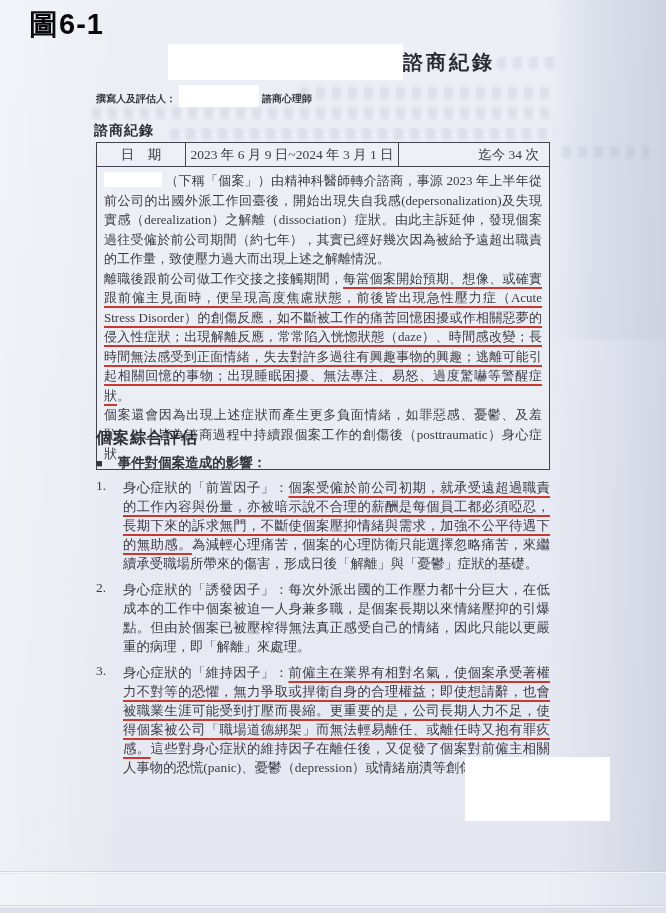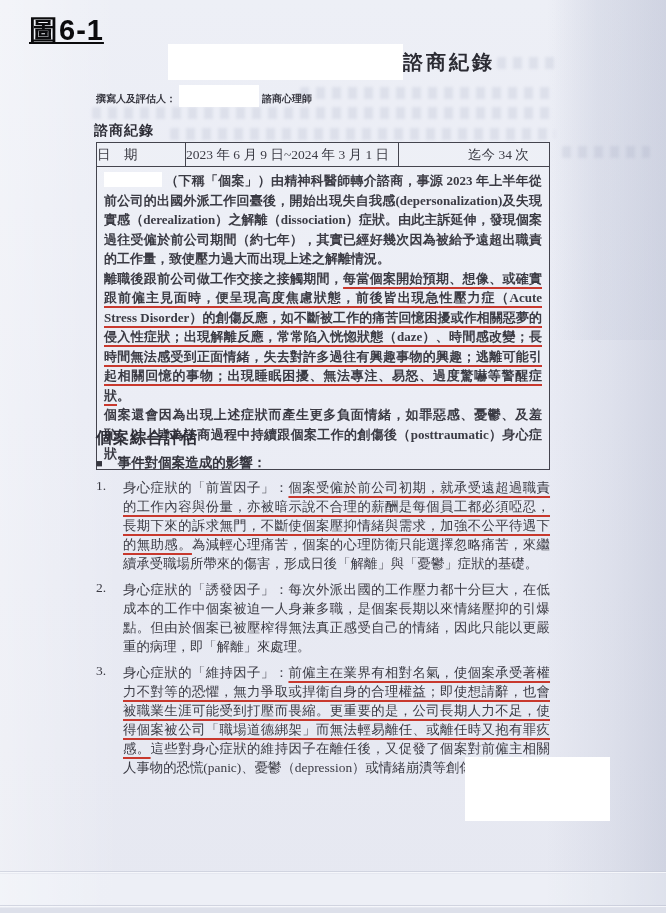--- a/index.html
+++ b/index.html
@@ -35,23 +35,23 @@
     opacity:.28;filter:blur(1.4px);border-radius:2px;height:12px;
   }
   .fold{
     position:absolute;left:0;width:666px;height:3px;
     background:linear-gradient(180deg, rgba(158,164,186,.55) 0%, #fbfcff 55%, rgba(198,202,218,.45) 100%);
   }
   .bottom-strip{position:absolute;left:0;top:908px;width:666px;height:5px;background:#dde0ea;}
   .fold-band{position:absolute;left:0;top:874px;width:666px;height:31px;background:rgba(250,251,254,.35);}
 
   .fig-label{
-    position:absolute;left:29px;top:11px;
+    position:absolute;left:29px;top:5px;
     font-family:"Liberation Sans","DejaVu Sans",sans-serif;
-    font-weight:bold;font-size:29px;color:#0b0b0d;letter-spacing:1px;text-decoration:underline;
+    font-weight:bold;font-size:29px;color:#0b0b0d;letter-spacing:1px;
   }
   .redaction{position:absolute;background:#ffffff;}
   .box-title{left:168px;top:44px;width:235px;height:36px;}
   .box-sign{left:465px;top:757px;width:145px;height:64px;}
 
   .doc-title{
     position:absolute;left:403px;top:49px;
     font-size:20px;font-weight:bold;letter-spacing:3px;color:#2b2b33;
   }
   .author-row{
@@ -66,26 +66,26 @@
     position:absolute;left:94px;top:122px;
     font-size:14px;font-weight:bold;color:#2e2e37;letter-spacing:1px;
   }
 
   .tbl{
     position:absolute;left:96px;top:142px;width:452px;
     border:1px solid var(--border);
     background:rgba(255,255,255,.12);
   }
   .tbl-head{display:flex;border-bottom:1px solid var(--border);height:23px;line-height:23px;font-size:13.5px;}
-  .tbl-head .cell{text-align:left;white-space:nowrap;overflow:hidden;font-family:Liberation Serif, serif;}
+  .tbl-head .cell{text-align:center;white-space:nowrap;overflow:hidden;font-family:Liberation Serif, serif;}
   .c1{width:88px;border-right:1px solid var(--border);}
   .c2{width:212px;border-right:1px solid var(--border);}
   .c3{width:68px;border-right:1px solid var(--border);margin-top:32px;}
   .c4{flex:1;}
-  .tbl-body{padding:4px 7px 5px 7px;font-size:13px;line-height:19.5px;text-align:justify;font-weight:bold;}
+  .tbl-body{padding:4px 7px 5px 7px;font-size:13px;line-height:19.5px;text-align:justify;}
   .para{margin:0;}
   .redact-inline{
     display:inline-block;width:58px;height:15px;background:#ffffff;
     vertical-align:-2px;margin-right:3px;
   }
   .redline{
     text-decoration:underline;
     text-decoration-color:var(--red);
     text-decoration-thickness:1.6px;
     text-underline-offset:3.5px;

